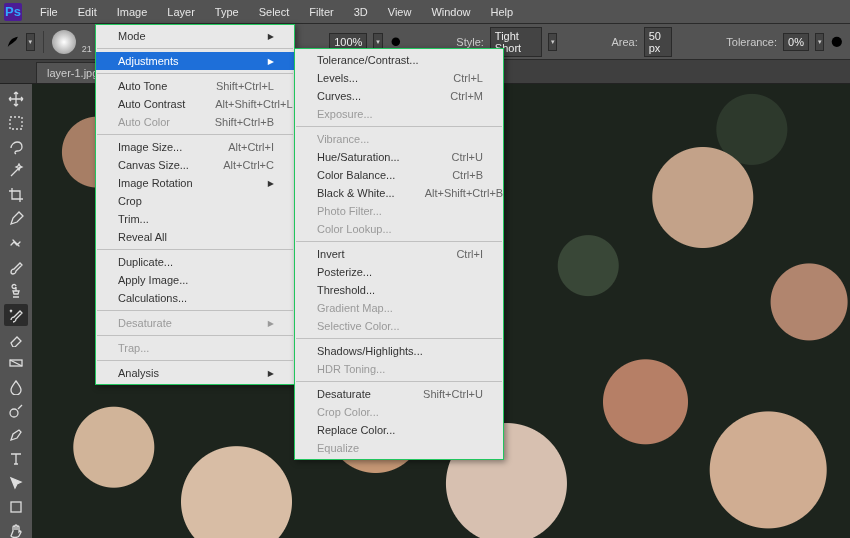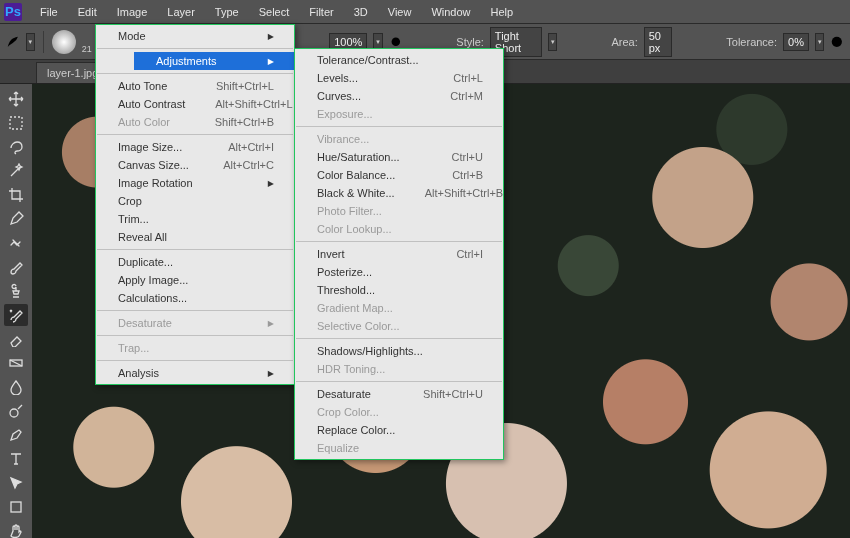--- a/index.html
+++ b/index.html
@@ -33,21 +33,21 @@
     radial-gradient(circle at 95% 48%, #c49177 0 38px, transparent 39px),
     radial-gradient(circle at 68% 40%, #3a4a38 0 30px, transparent 31px),
     radial-gradient(circle at 88% 10%, #2d3a2c 0 35px, transparent 36px),
     radial-gradient(circle at 8% 15%, #b88a6d 0 35px, transparent 36px),
     radial-gradient(circle at 50% 55%, #e5c3aa 0 45px, transparent 46px),
     radial-gradient(circle at 35% 48%, #3c4a39 0 28px, transparent 29px),
     #1a221a; filter: contrast(0.95) brightness(0.92); }
   .menu-dd { position: absolute; background: #e8e8e8; border: 1px solid #22c55e; box-shadow: 2px 2px 6px rgba(0,0,0,0.4); font-size: 11px; color: #333; }
   .menu-dd-inner { padding: 2px 0; }
   .dd-row { display: flex; justify-content: space-between; align-items: center; padding: 3px 20px 3px 22px; cursor: default; white-space: nowrap; }
-  .dd-row.hover { background: #1e6fd9; color: #fff; margin-left: 38px; }
+  .dd-row.hover { background: #1e6fd9; color: #fff; }
   .dd-row.disabled { color: #9a9a9a; }
   .dd-row .arrow { font-size: 8px; margin-left: 20px; }
   .dd-row .shortcut { color: #666; font-size: 11px; margin-left: 30px; }
   .dd-sep { height: 1px; background: #c0c0c0; margin: 3px 1px; }
   #image-menu { left: 95px; top: 24px; width: 200px; }
   #adjust-menu { left: 294px; top: 48px; width: 210px; }
 </style>
 </head>
 <body>
 

